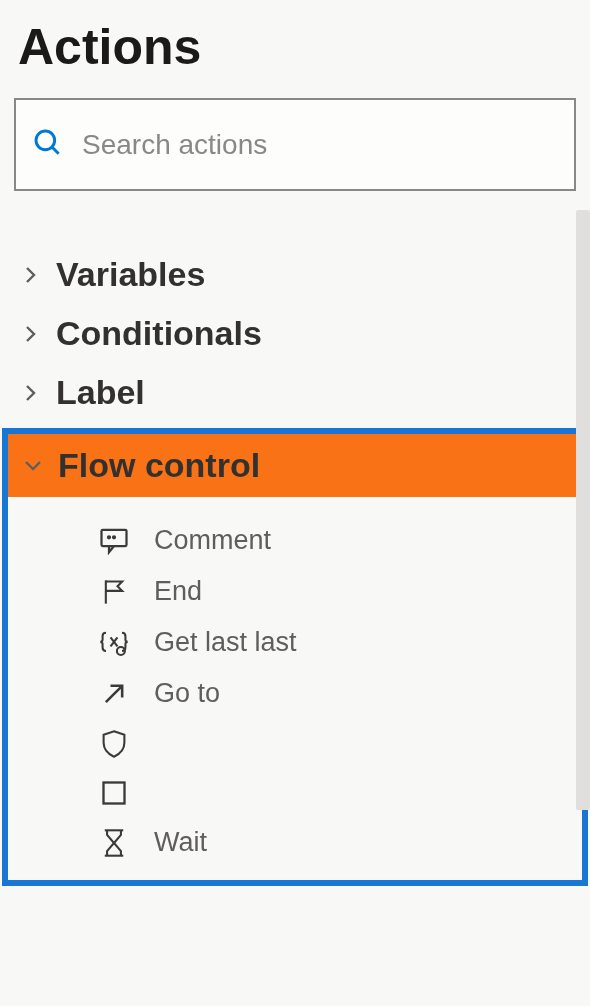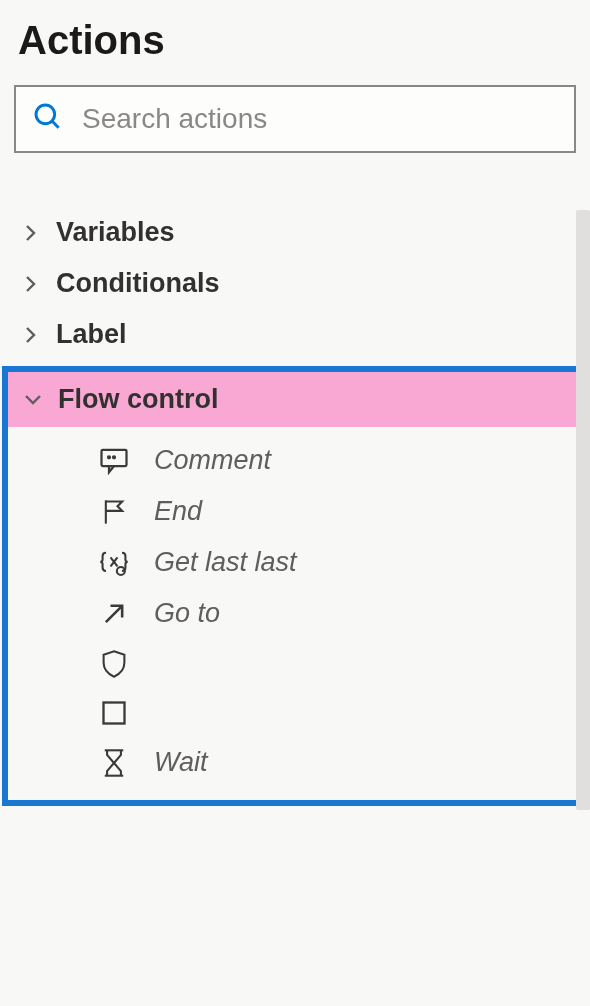--- a/index.html
+++ b/index.html
@@ -6,34 +6,34 @@
     body {
       width: 590px;
       height: 1006px;
       font-family: 'Segoe UI', Arial, sans-serif;
       background: #f8f8f6;
       color: #323130;
       overflow: hidden;
       position: relative;
     }
     .panel-title {
-      font-size: 40px;
+      font-size: 50px;
       font-weight: 600;
       padding: 18px 16px 22px 18px;
       color: #1b1a19;
     }
     .search-wrap {
       padding: 0 14px 24px 14px;
     }
     .search-box {
       display: flex;
       align-items: center;
       border: 2px solid #8a8886;
       background: #fdfdfc;
-      height: 68px;
+      height: 93px;
       padding: 12px 16px;
     }
     .search-box svg { flex-shrink: 0; }
     .search-input {
       border: none;
       outline: none;
       background: transparent;
       font-size: 28px;
       color: #605e5c;
       margin-left: 18px;
@@ -42,41 +42,40 @@
     .search-input::placeholder { color: #8a8886; }
 
     .categories {
       padding-top: 30px;
     }
     .category-header {
       display: flex;
       align-items: center;
       padding: 10px 18px;
       cursor: pointer;
-      font-size: 27px;
+      font-size: 34px;
       font-weight: 600;
       color: #323130;
     }
     .category-header .chev {
       width: 26px;
       display: inline-flex;
       justify-content: center;
       margin-right: 12px;
     }
     .highlight-box {
       border: 6px solid #1976d2;
       margin: 6px 2px 0 2px;
     }
     .highlight-box .category-header {
-      background: #f9a8d4;
+      background: #f97316;
       padding: 12px 12px;
     }
     .actions-list {
-      padding: 8px 0 12px 0;
-      font-style: italic;
+      padding: 18px 0 12px 0;
     }
     .action-item {
       display: flex;
       align-items: center;
       padding: 10px 0 10px 86px;
       font-size: 27px;
       color: #605e5c;
       cursor: pointer;
     }
     .action-item .icon-slot {

